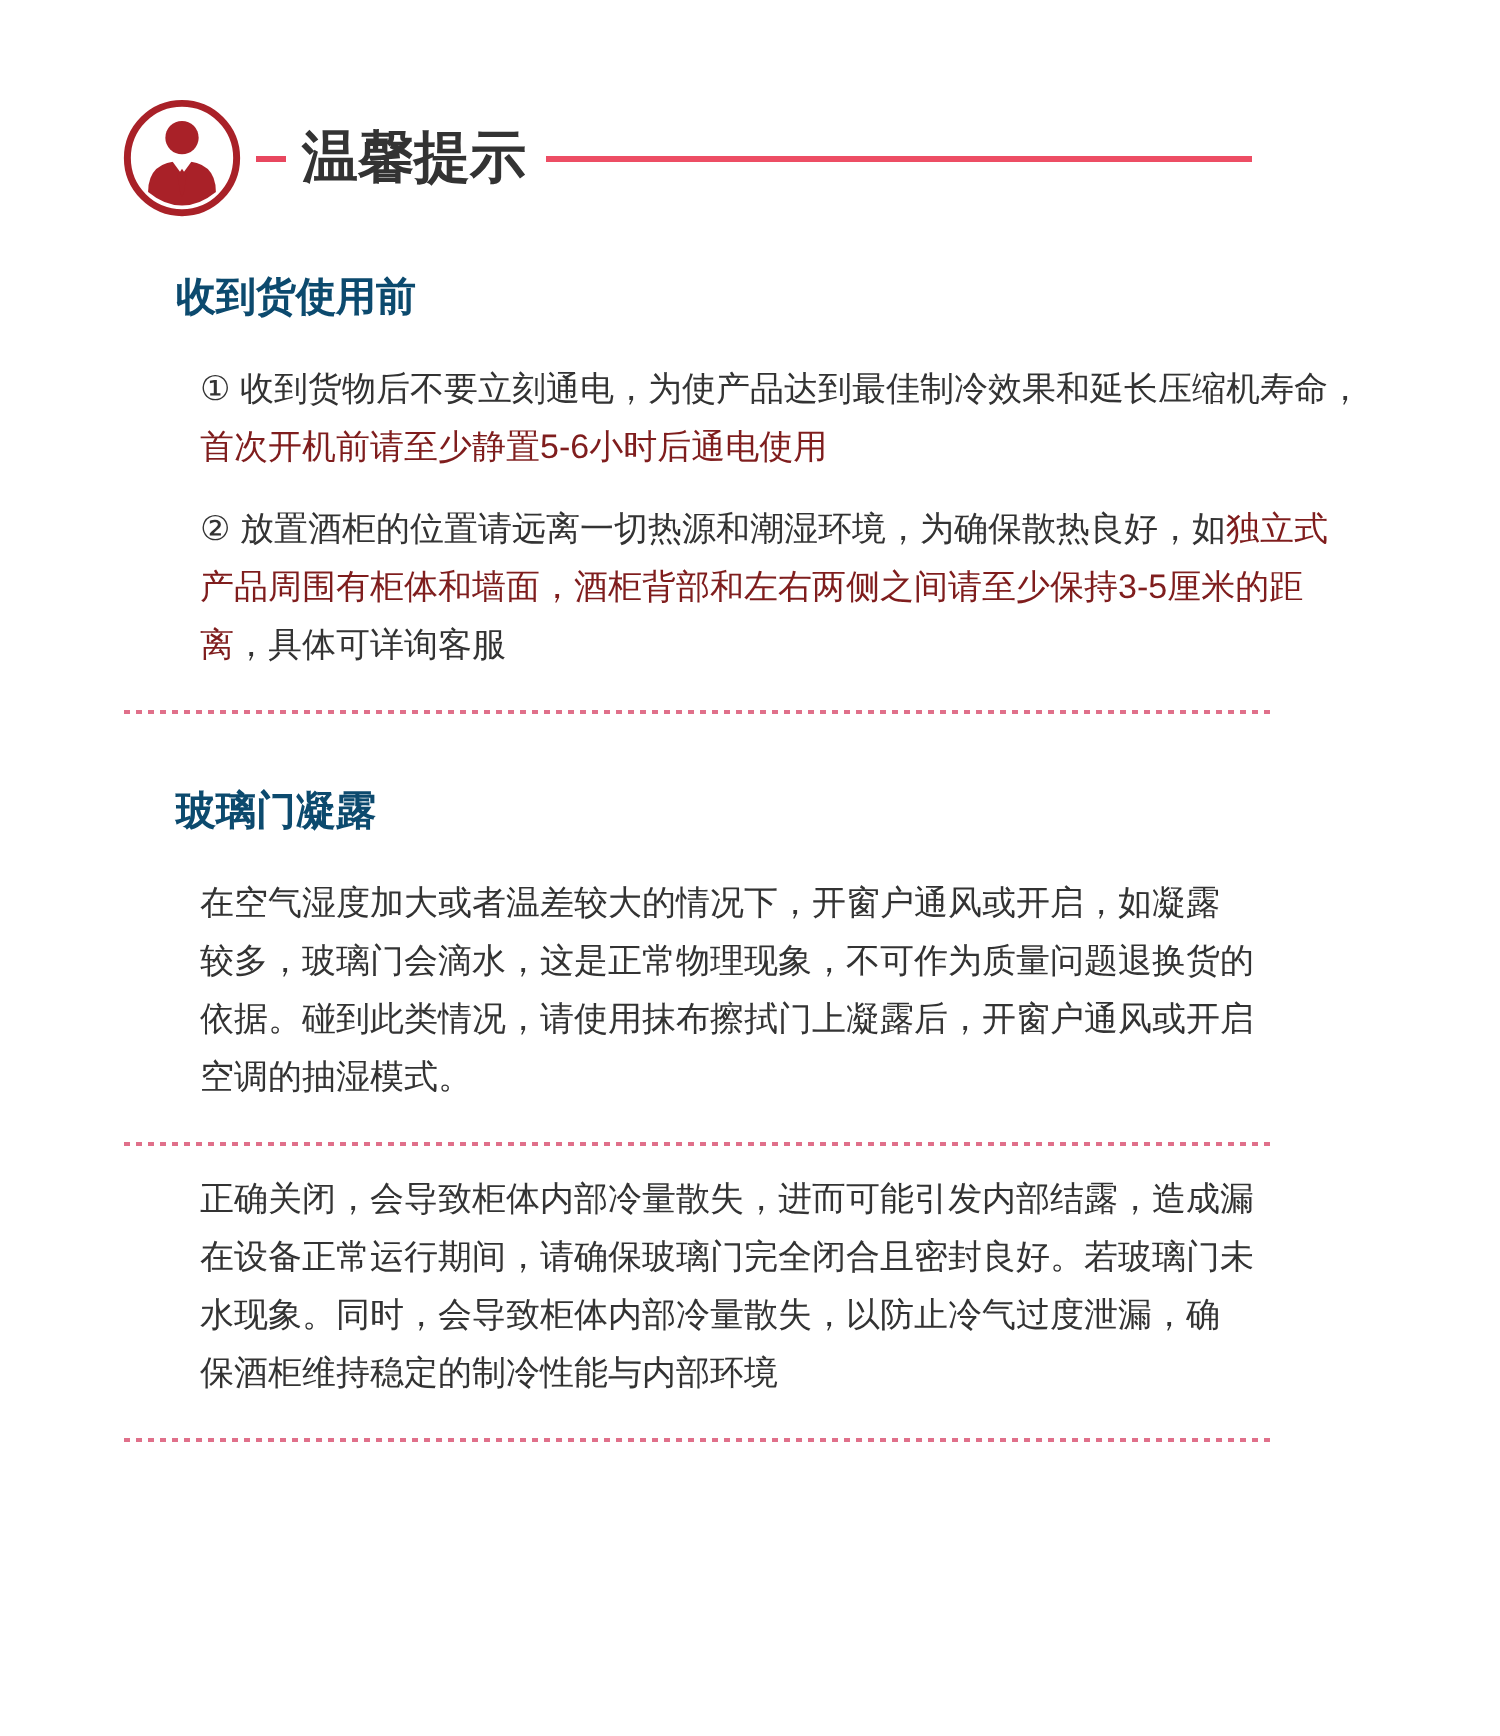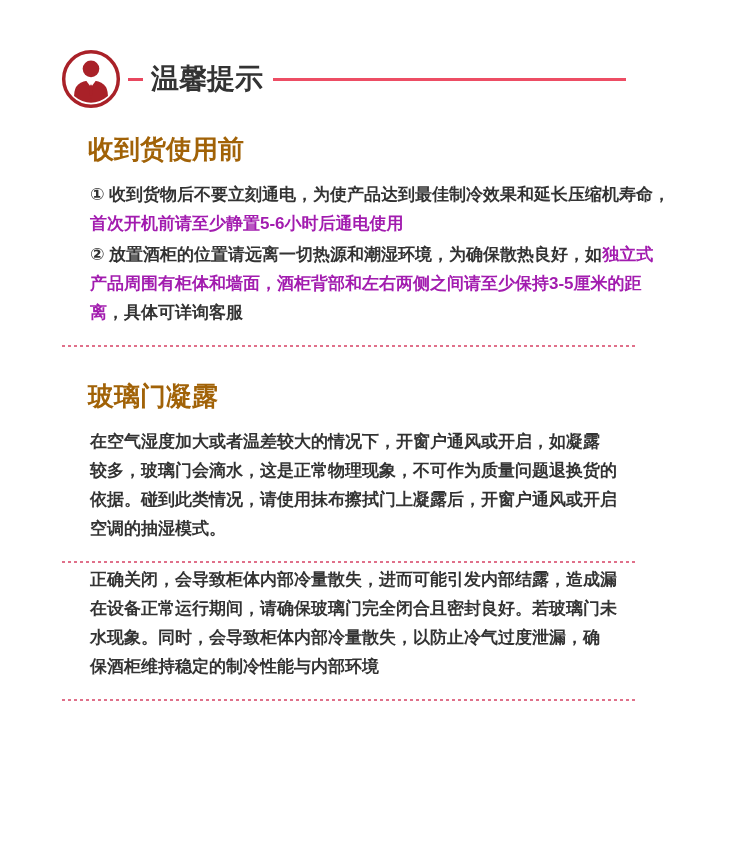--- a/index.html
+++ b/index.html
@@ -35,35 +35,35 @@
     margin: 0 10px 0 8px;
     flex: none;
     white-space: nowrap;
   }
   .header-line { flex: 1; height: 3px; background: #ed4d64; }
 
   
   .section { padding: 0 62px; }
   .section-inner { margin-left: 26px; width: 582px; }
   .section-heading {
-    font-size: 26px;
+    font-size: 20px;
     font-weight: 700;
     line-height: 34px;
-    color: #a16207;
+    color: #0c4a6e;
     margin: 32px 0 14px 0;
   }
   .section.first .section-heading { margin-top: 22px; }
-  .para { margin: 2px; font-weight: bold; }
+  .para { margin: 12px; }
   .para-line {
     font-size: 17px;
     line-height: 29px;
     white-space: nowrap;
     color: #333;
   }
-  .para-line .red { color: #a21caf; }
+  .para-line .red { color: #7f1d1d; }
 
   .dashed-divider {
     height: 2px;
     margin: 18px 0 0 0;
     border: 0;
     background: repeating-linear-gradient(90deg, #e0708a 0 3px, transparent 3px 6px);
   }
 </style>
 </head>
 <body>

